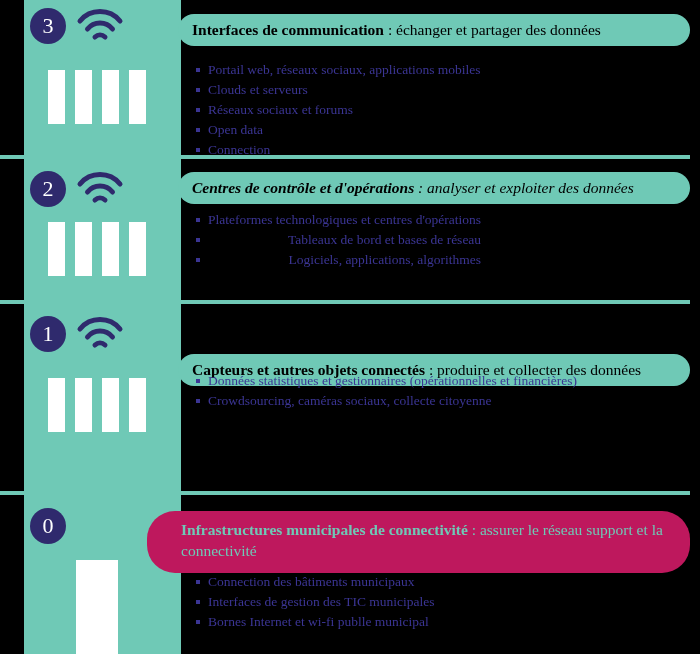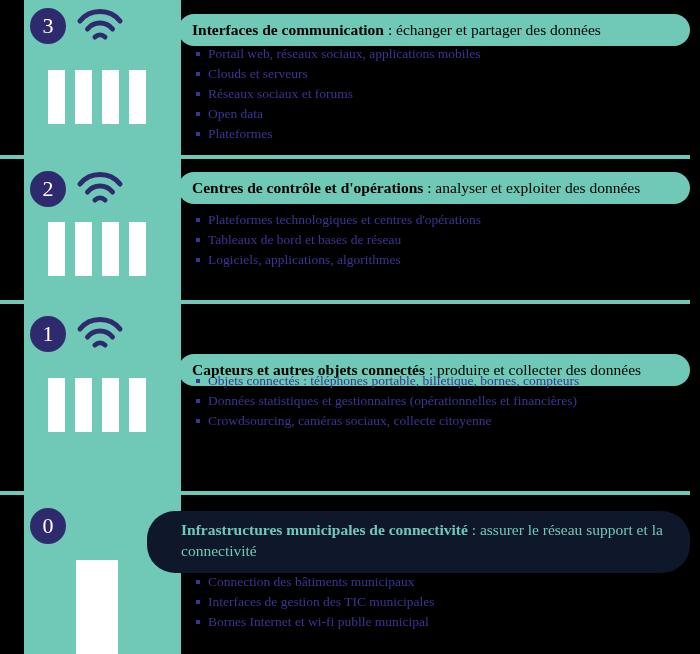--- a/index.html
+++ b/index.html
@@ -100,21 +100,21 @@
     display: flex;
     align-items: center;
   }
   .pill-teal {
     background: #6fc9b6;
     color: #000000;
     height: 32px;
     padding: 0 14px;
   }
   .pill-white {
-    background: #0f172a;
+    background: #be185d;
     color: #6fc9b6;
     padding: 9px 20px 11px 34px;
     border-radius: 28px;
     align-items: flex-start;
     flex-direction: column;
     justify-content: center;
   }
   .pill-title {
     font-size: 15.5px;
     font-family: "Liberation Serif", serif;
@@ -171,26 +171,26 @@
       <div class="bar"></div>
       <div class="bar"></div>
     </div>
 
     <div class="pill pill-teal" style="left:178px; top:14px; width:512px;">
       <div class="pill-title">
         <span class="strong">Interfaces de communication</span><span class="rest"> : échanger et partager des données</span>
       </div>
     </div>
 
-    <div class="bullets" style="left:196px; top:44px;">
+    <div class="bullets" style="left:196px; top:60px;">
       <div class="li">Portail web, réseaux sociaux, applications mobiles</div>
       <div class="li">Clouds et serveurs</div>
       <div class="li">Réseaux sociaux et forums</div>
       <div class="li">Open data</div>
-      <div class="li">Plateformes</div>
+      <div class="li">Connection</div>
     </div>
   </div>
 
   <div class="sep sep-left" style="top:155px;"></div>
   <div class="sep sep-right" style="top:155px;"></div>
 
   <div class="level">
     <div class="badge" style="left:30px; top:171px;">2</div>
 
     <div class="wifi" style="left:76px; top:171px;">
@@ -201,27 +201,27 @@
       </svg>
     </div>
 
     <div class="bars" style="left:48px; top:222px; height:54px;">
       <div class="bar"></div>
       <div class="bar"></div>
       <div class="bar"></div>
       <div class="bar"></div>
     </div>
 
-    <div class="pill pill-teal" style="left:178px; top:172px; width:512px;">
+    <div class="pill pill-teal" style="left:178px; top:172px; width:512px;font-style:italic;">
       <div class="pill-title">
         <span class="strong">Centres de contrôle et d'opérations</span><span class="rest"> : analyser et exploiter des données</span>
       </div>
     </div>
 
-    <div class="bullets" style="left:196px; top:210px;">
+    <div class="bullets" style="left:196px; top:210px;text-align:right;">
       <div class="li">Plateformes technologiques et centres d'opérations</div>
       <div class="li">Tableaux de bord et bases de réseau</div>
       <div class="li">Logiciels, applications, algorithmes</div>
     </div>
   </div>
 
   <div class="sep sep-left" style="top:300px;"></div>
   <div class="sep sep-right" style="top:300px;"></div>
 
   <div class="level">
@@ -242,21 +242,20 @@
       <div class="bar"></div>
     </div>
 
     <div class="pill pill-teal" style="left:178px; top:317px; width:512px;margin-top:37px;">
       <div class="pill-title">
         <span class="strong">Capteurs et autres objets connectés</span><span class="rest"> : produire et collecter des données</span>
       </div>
     </div>
 
     <div class="bullets" style="left:196px; top:371px;">
-      <div class="li">Objets connectés : téléphones portable, billetique, bornes, compteurs</div>
       <div class="li">Données statistiques et gestionnaires (opérationnelles et financières)</div>
       <div class="li">Crowdsourcing, caméras sociaux, collecte citoyenne</div>
     </div>
   </div>
 
   <div class="sep sep-left" style="top:491px;"></div>
   <div class="sep sep-right" style="top:491px;"></div>
 
   <div class="level">
     <div class="badge" style="left:30px; top:508px;">0</div>

